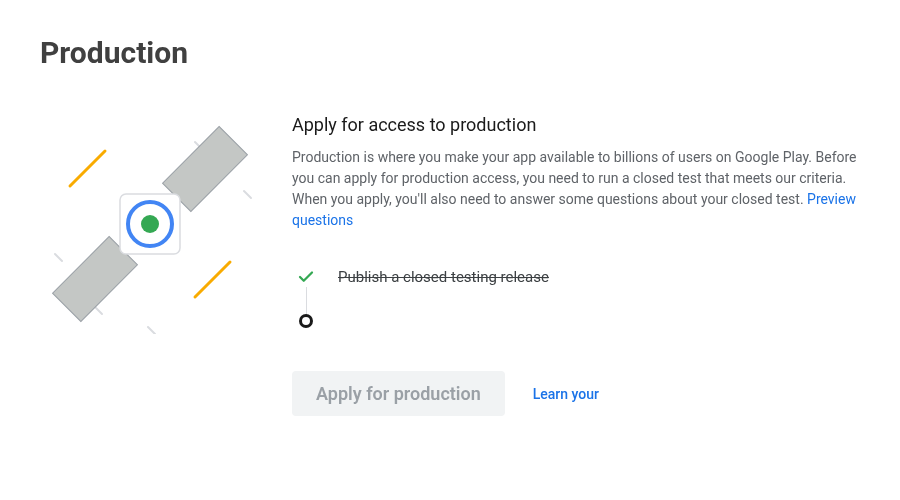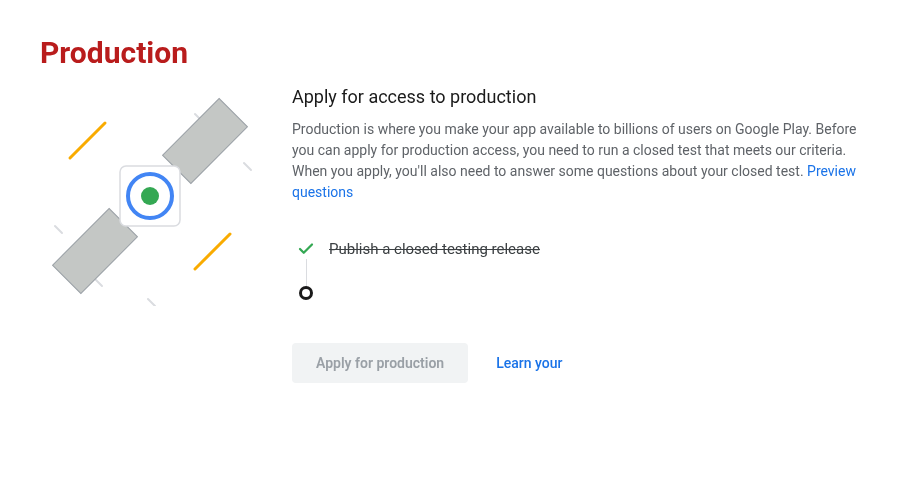--- a/index.html
+++ b/index.html
@@ -10,22 +10,22 @@
     body {
       font-family: -apple-system, BlinkMacSystemFont, 'Segoe UI', Roboto, Arial, sans-serif;
       background: #fff;
       width: 900px;
       height: 500px;
       padding: 35px 40px;
     }
     .page-title {
       font-size: 30px;
       font-weight: 700;
-      color: #b91c1c;
-      margin-bottom: 16px;
+      color: #404040;
+      margin-bottom: 44px;
     }
     .content {
       display: flex;
       gap: 32px;
     }
     .illustration {
       width: 220px;
       height: 220px;
       flex-shrink: 0;
       position: relative;
@@ -49,21 +49,21 @@
       color: #1a73e8;
       cursor: pointer;
     }
     .checklist {
       margin-bottom: 28px;
       padding-left: 4px;
     }
     .checklist-item {
       display: flex;
       align-items: center;
-      gap: 13px;
+      gap: 22px;
       padding: 12px 0;
       position: relative;
     }
     .checklist-item:not(:last-child)::after {
       content: '';
       position: absolute;
       left: 10px;
       top: 32px;
       width: 1px;
       height: 28px;
@@ -97,21 +97,21 @@
     .actions {
       display: flex;
       align-items: center;
       gap: 28px;
     }
     .apply-button {
       background: #f1f3f4;
       color: #9aa0a6;
       border: none;
       padding: 12px 24px;
-      font-size: 14px;
+      font-size: 18px;
       font-weight: 600;
       border-radius: 4px;
       cursor: not-allowed;
       font-family: inherit;
     }
     .learn-more {
       color: #1a73e8;
       font-size: 14px;
       font-weight: 500;
       cursor: pointer;

